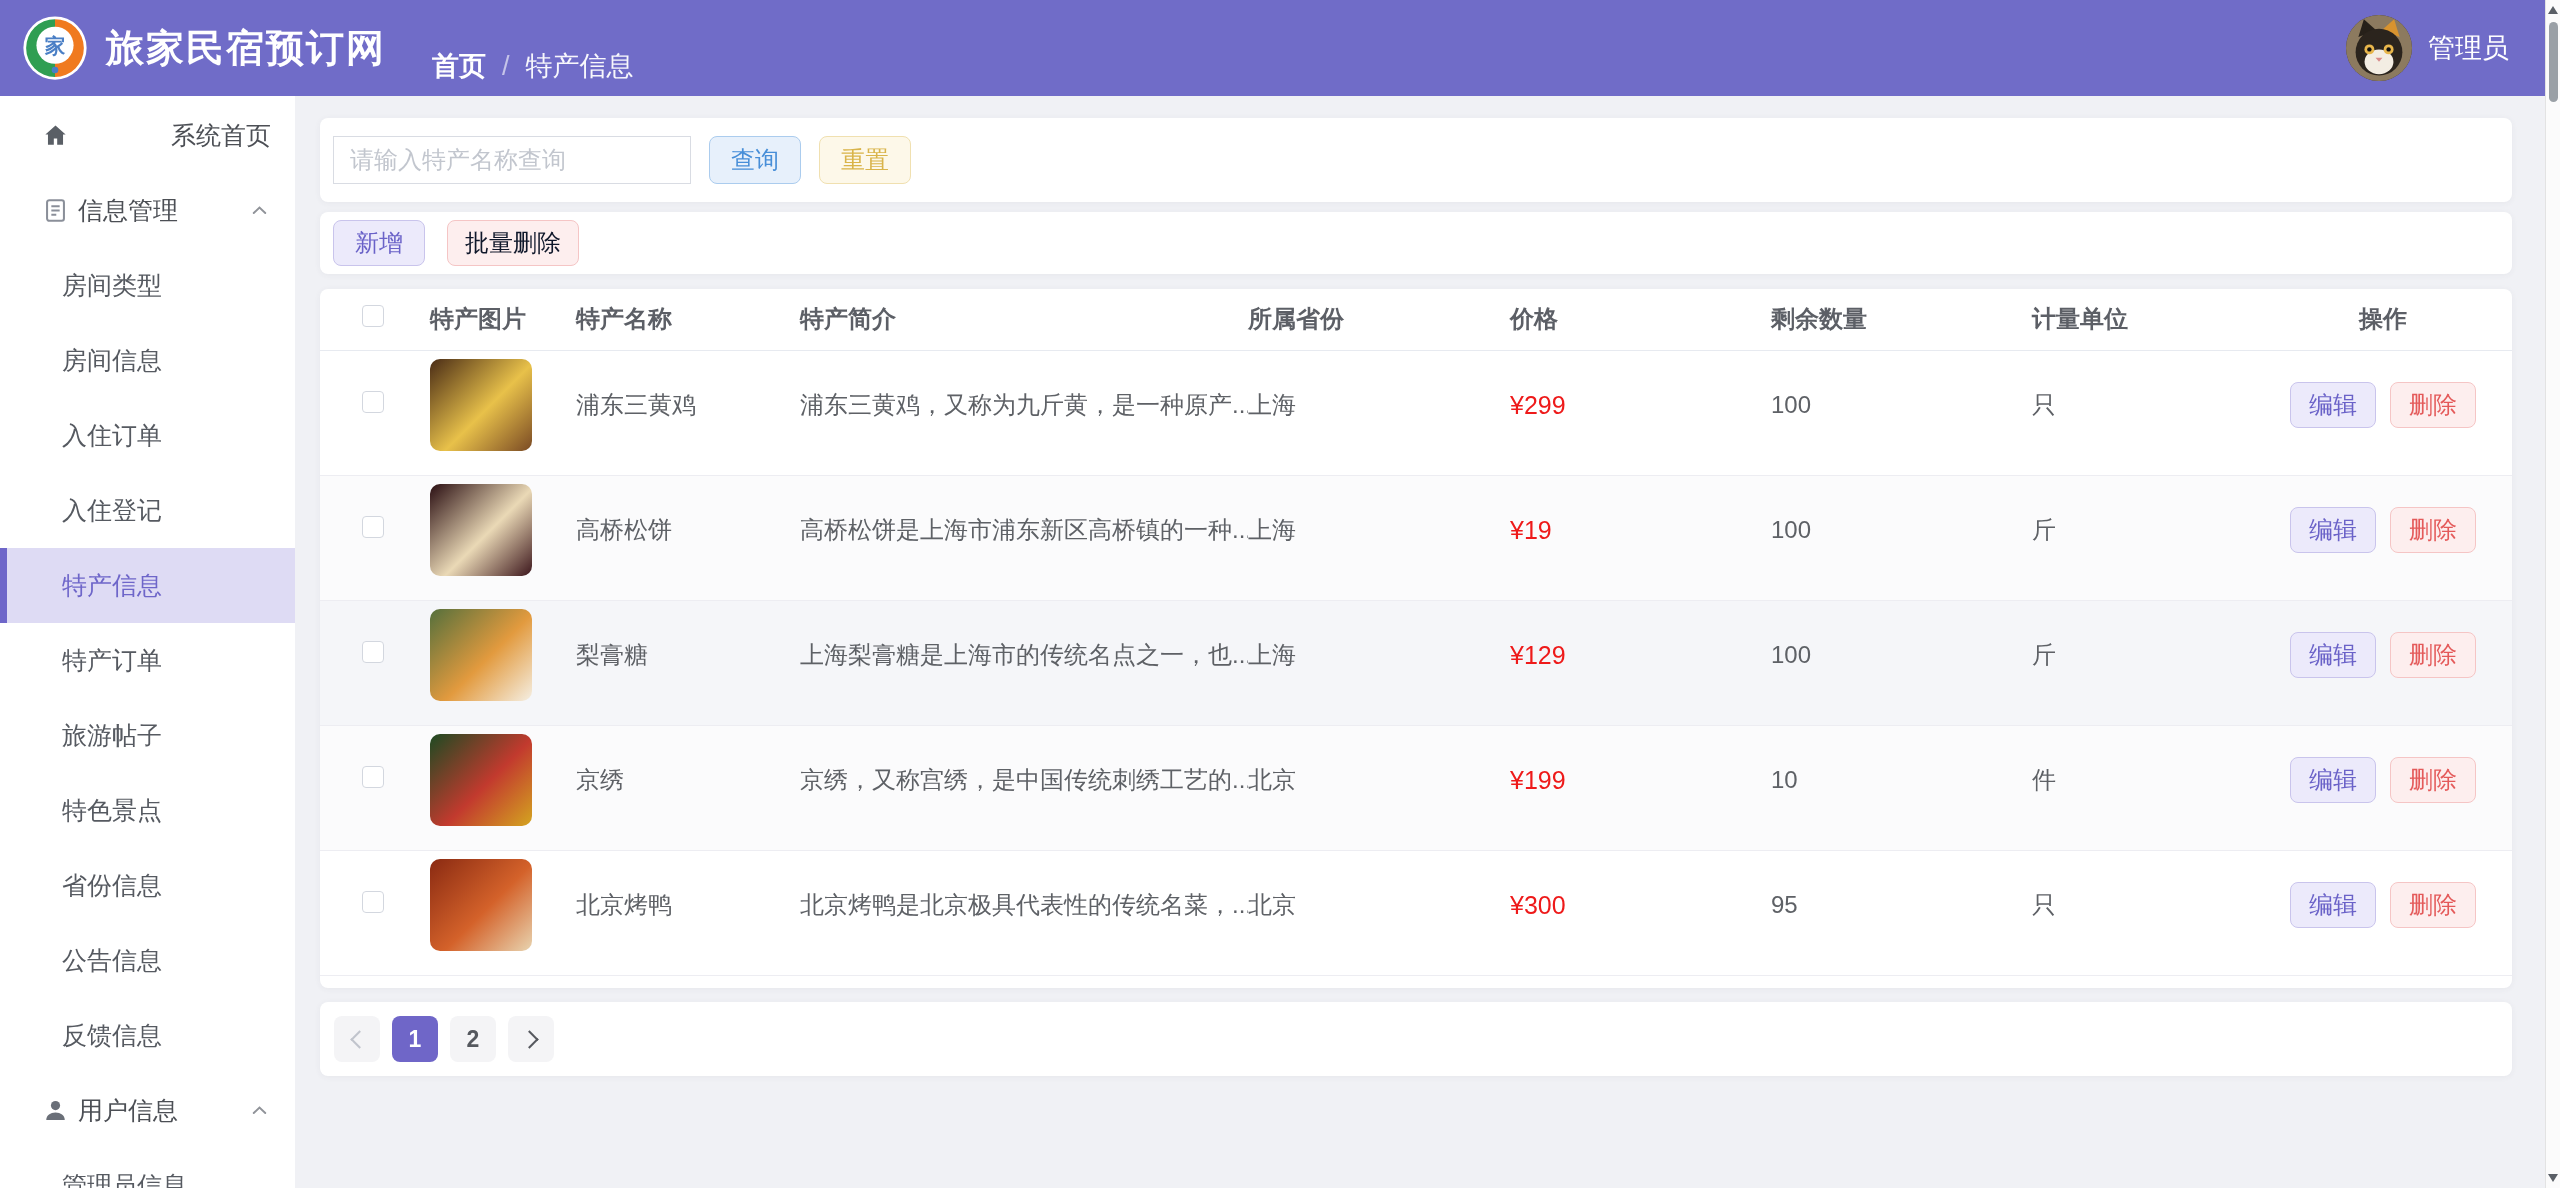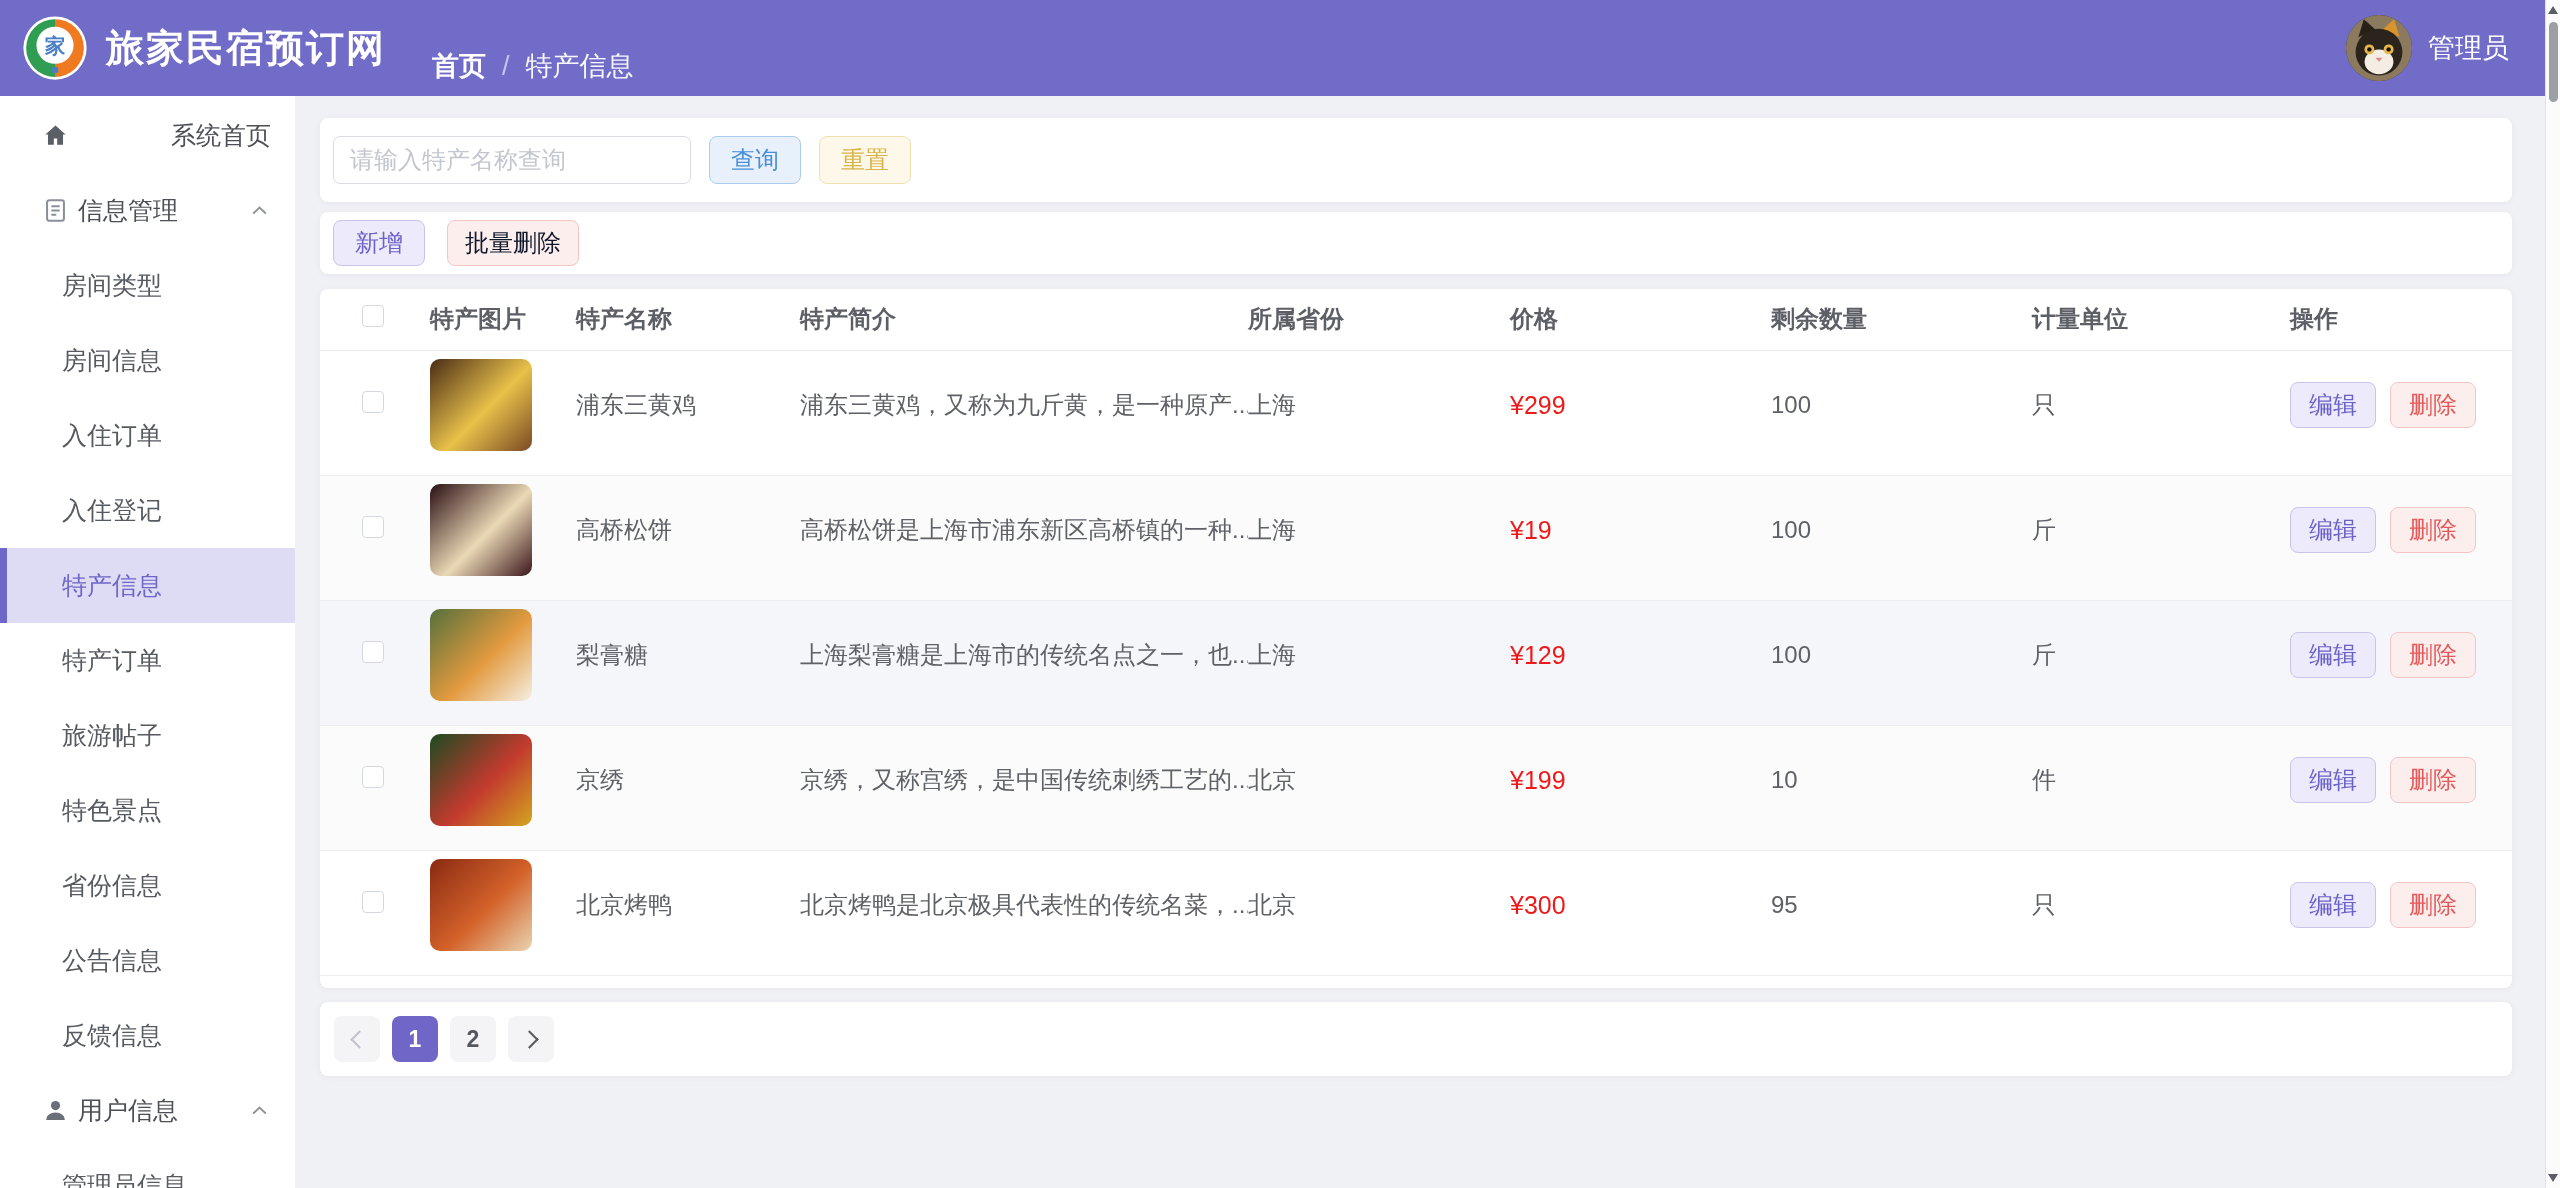--- a/index.html
+++ b/index.html
@@ -39,21 +39,21 @@
   .s-sub { padding-left:62px; color:#565a61; }
   .s-sub.active { background:#dedbf4; color:#6e66c9; box-shadow:inset 7px 0 0 #6e66c9; }
   .chev { margin-left:auto; display:flex; align-items:center; }
 
   .main { flex:1; min-width:0; padding:22px 33px 0 25px; }
   .card { background:#fff; border-radius:8px; box-shadow:0 1px 6px rgba(60,60,90,.06); }
 
   
   .search-card { height:84px; display:flex; align-items:center; gap:18px; padding:0 20px 0 13px; margin-bottom:10px; }
   .search-input {
-    width:358px; height:48px; border:1px solid #d9dce3; border-radius:7px;
+    width:358px; height:48px; border:1px solid #d9dce3; border-radius:0;
     font-size:24px; padding:0 16px; color:#333; outline:none; background:#fff;
     font-family:"Liberation Sans","DejaVu Sans",sans-serif;
   }
   ::placeholder { color:#c2c6ce; }
   .btn {
     border-radius:8px; font-size:24px; display:flex; align-items:center; justify-content:center;
     cursor:pointer; border:1px solid transparent; background:none; padding:0;
     font-family:"Liberation Sans","DejaVu Sans",sans-serif;
   }
   .btn-query { width:92px; height:48px; background:#e7f0fb; border-color:#abccee; color:#478ed8; }
@@ -63,21 +63,21 @@
   .btn-batch { width:132px; height:46px; background:#fdeeee; border-color:#f5c5c5; color:#0f172a; }
 
   
   .table-card { padding:14px 0 12px; margin-bottom:14px; overflow:hidden; }
   .trow {
     display:grid;
     grid-template-columns:68px 146px 224px 448px 262px 261px 261px 258px 186px;
     align-items:center; padding:0 36px 16px 42px;
   }
   .thead { height:48px; border-bottom:1px solid #e7eaf0; font-weight:bold; color:#5c5f66; font-size:24px; }
-  .th-ops { text-align:left; }
+  .th-ops { text-align:center; }
   .tbody-row { height:125px; border-bottom:1px solid #ededf2; font-size:24px; color:#5e6166; white-space:nowrap; }
   .tbody-row > div { overflow:hidden; }
   #rows .tbody-row:nth-child(2), #rows .tbody-row:nth-child(4) { background:#fbfbfc; }
   #rows .tbody-row:nth-child(3) { background:#f5f6f9; }
   .cb { width:22px; height:22px; border:1.5px solid #d3d7df; border-radius:4px; background:#fff; display:inline-block; cursor:pointer; }
   .pimg { width:102px; height:92px; border-radius:10px; }
   .price { color:#ee1a1a; font-size:25px; }
   .ops { display:flex; gap:14px; overflow:visible; }
   .btn-edit { width:86px; height:46px; background:#eceafb; border-color:#c9c4ec; color:#6a62c8; }
   .btn-del  { width:86px; height:46px; background:#fdeeee; border-color:#f5c5c5; color:#e45a5a; }

